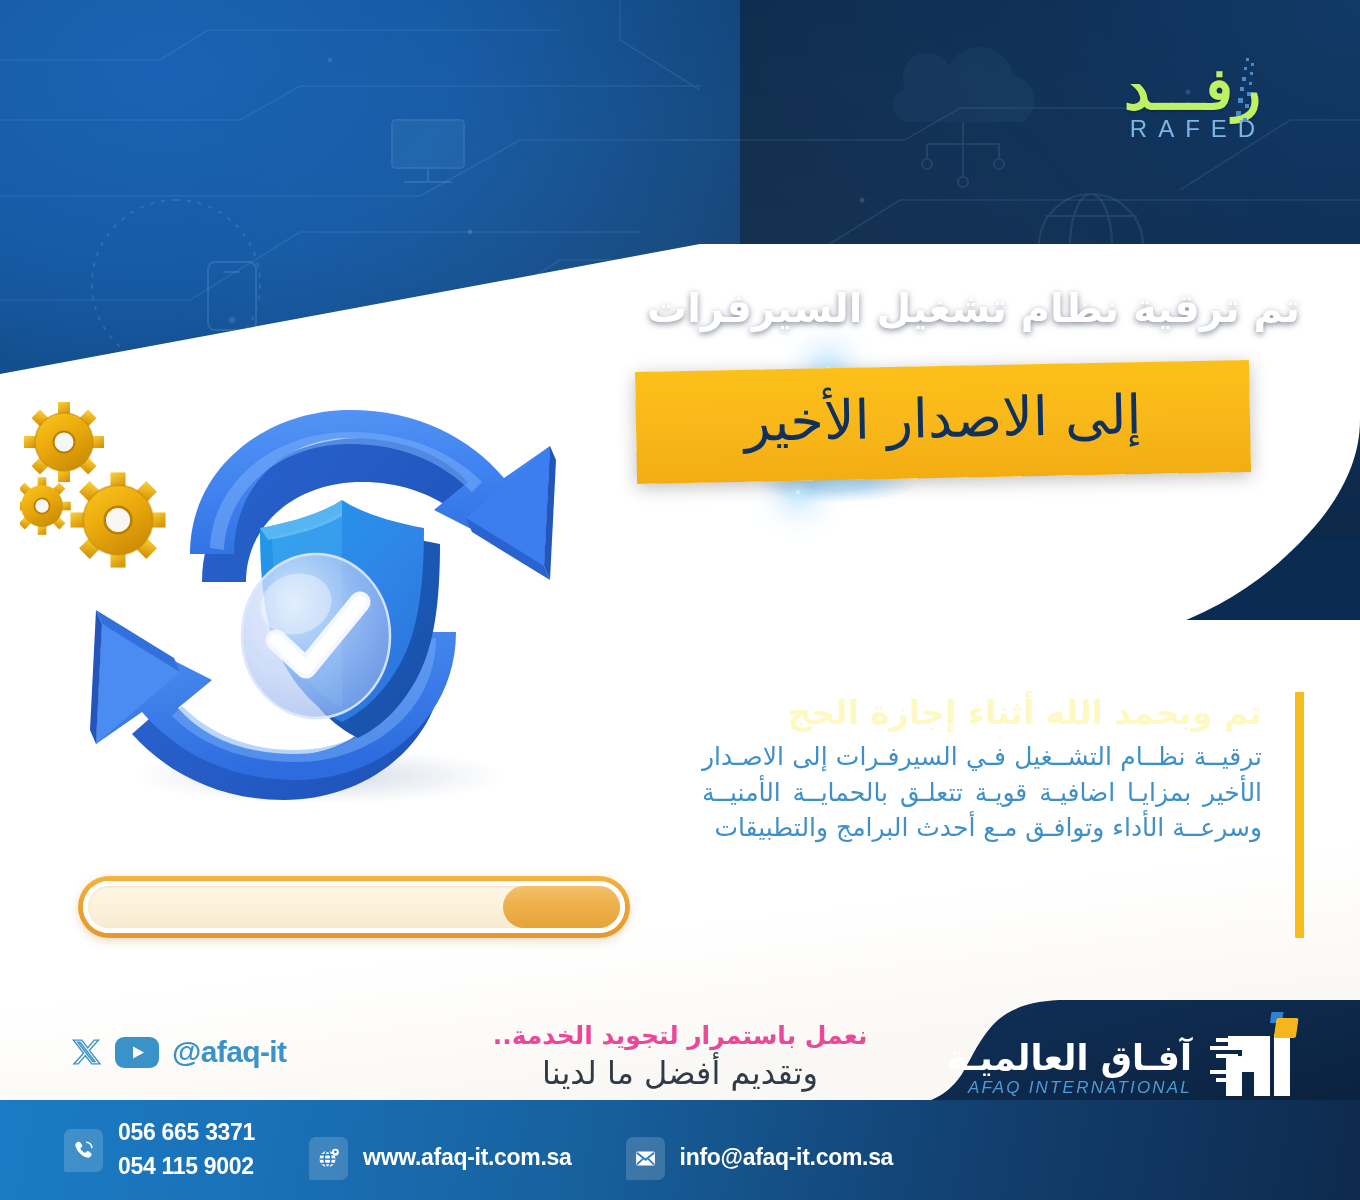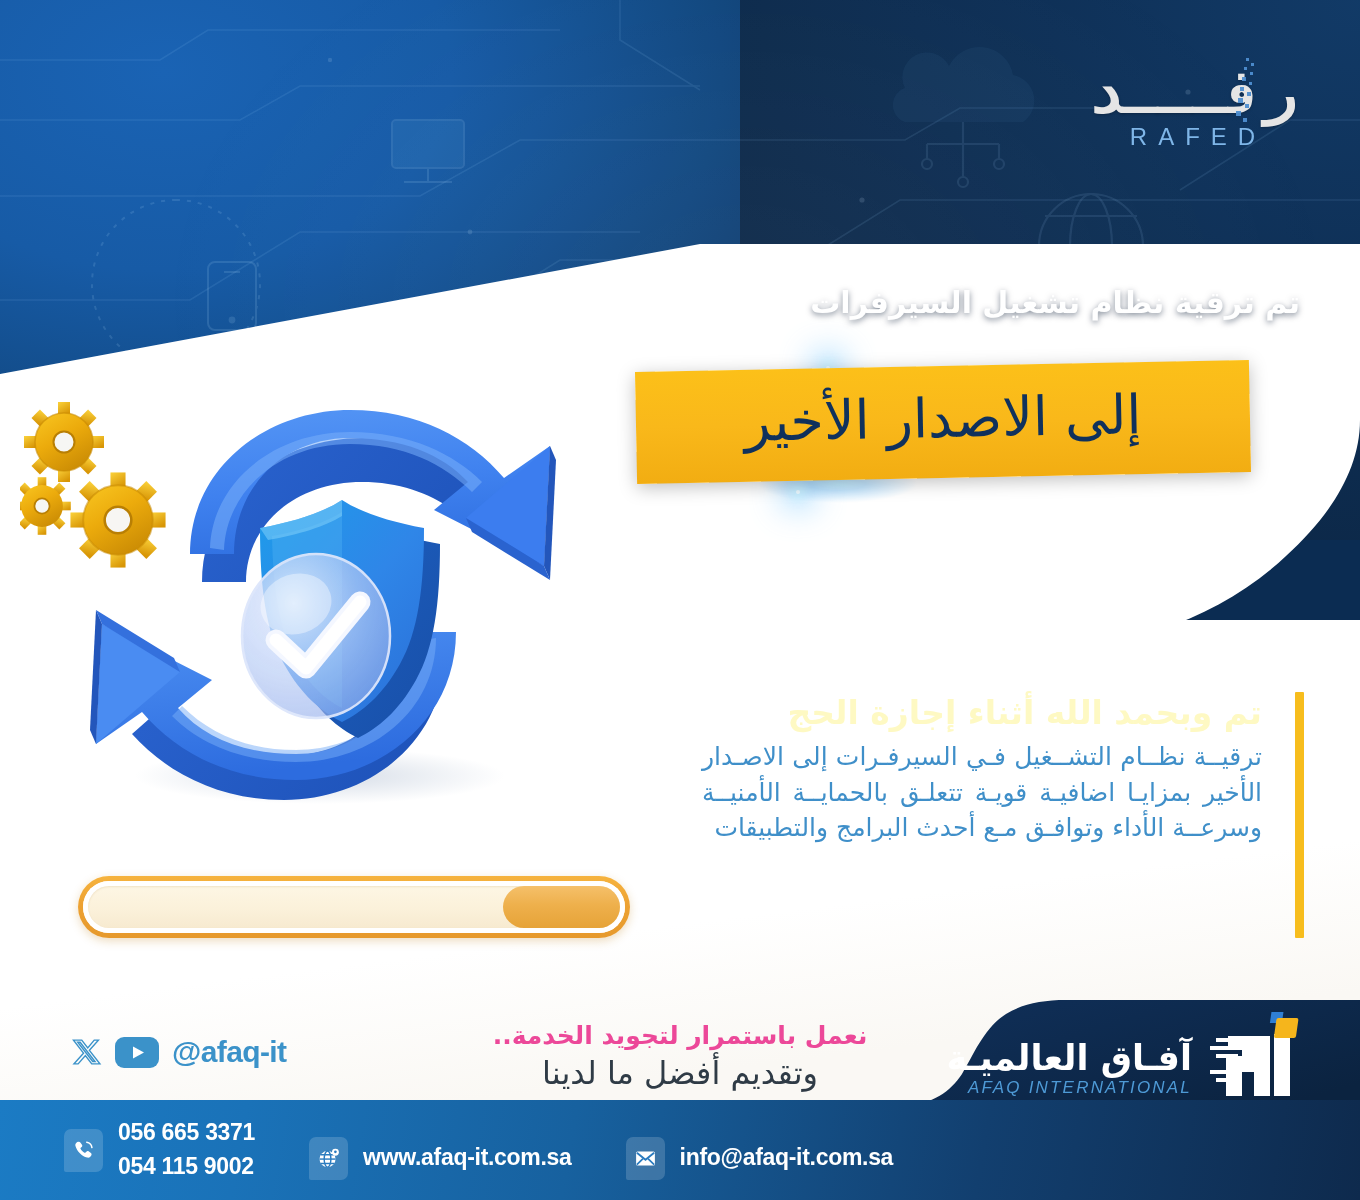--- a/index.html
+++ b/index.html
@@ -60,41 +60,40 @@
   }
   .white-shape { position:absolute; inset:0; }
   .white-shape svg { width:100%; height:100%; display:block; }
 
   
   .rafed {
     position:absolute; right:60px; top:62px;
     width:215px; text-align:center;
   }
   .rafed-ar {
-    font-family:Liberation Mono, monospace;
-    color:#e5e5e5; font-size:58px; font-weight:700;
+    font-family:Liberation Serif, serif;
+    color:#bef264; font-size:58px; font-weight:700;
     line-height:.95; letter-spacing:0;
     direction:rtl;
     text-shadow:0 1px 3px rgba(0,0,0,.25);
-    margin-top:8px;
   }
   .rafed-en {
     color:#7fb6e8; font-size:24px; letter-spacing:11px;
     font-weight:400; margin-top:-2px; padding-left:11px;
     font-family:"Liberation Sans", sans-serif;
     direction:ltr;
   }
   .rafed-dots { position:absolute; right:36px; top:-6px; width:40px; height:80px; }
 
   
   .headline {
     position:absolute; right:60px; top:285px;
     width:740px; text-align:right; direction:rtl;
     color:#ffffff;
-    font-size:30px; font-weight:700; line-height:1.18;
+    font-size:40px; font-weight:700; line-height:1.18;
     letter-spacing:-.5px;
     text-shadow:0 2px 6px rgba(0,20,45,.5);
   }
   .yellow-band {
     position:absolute; right:110px; top:366px;
     width:614px; height:112px;
     background:linear-gradient(180deg,#fcc019 0%,#f9b81a 50%,#f2ad12 100%);
     transform:rotate(-1.1deg);
     box-shadow:0 4px 18px rgba(0,0,0,.25);
     display:flex; align-items:center; justify-content:center;

